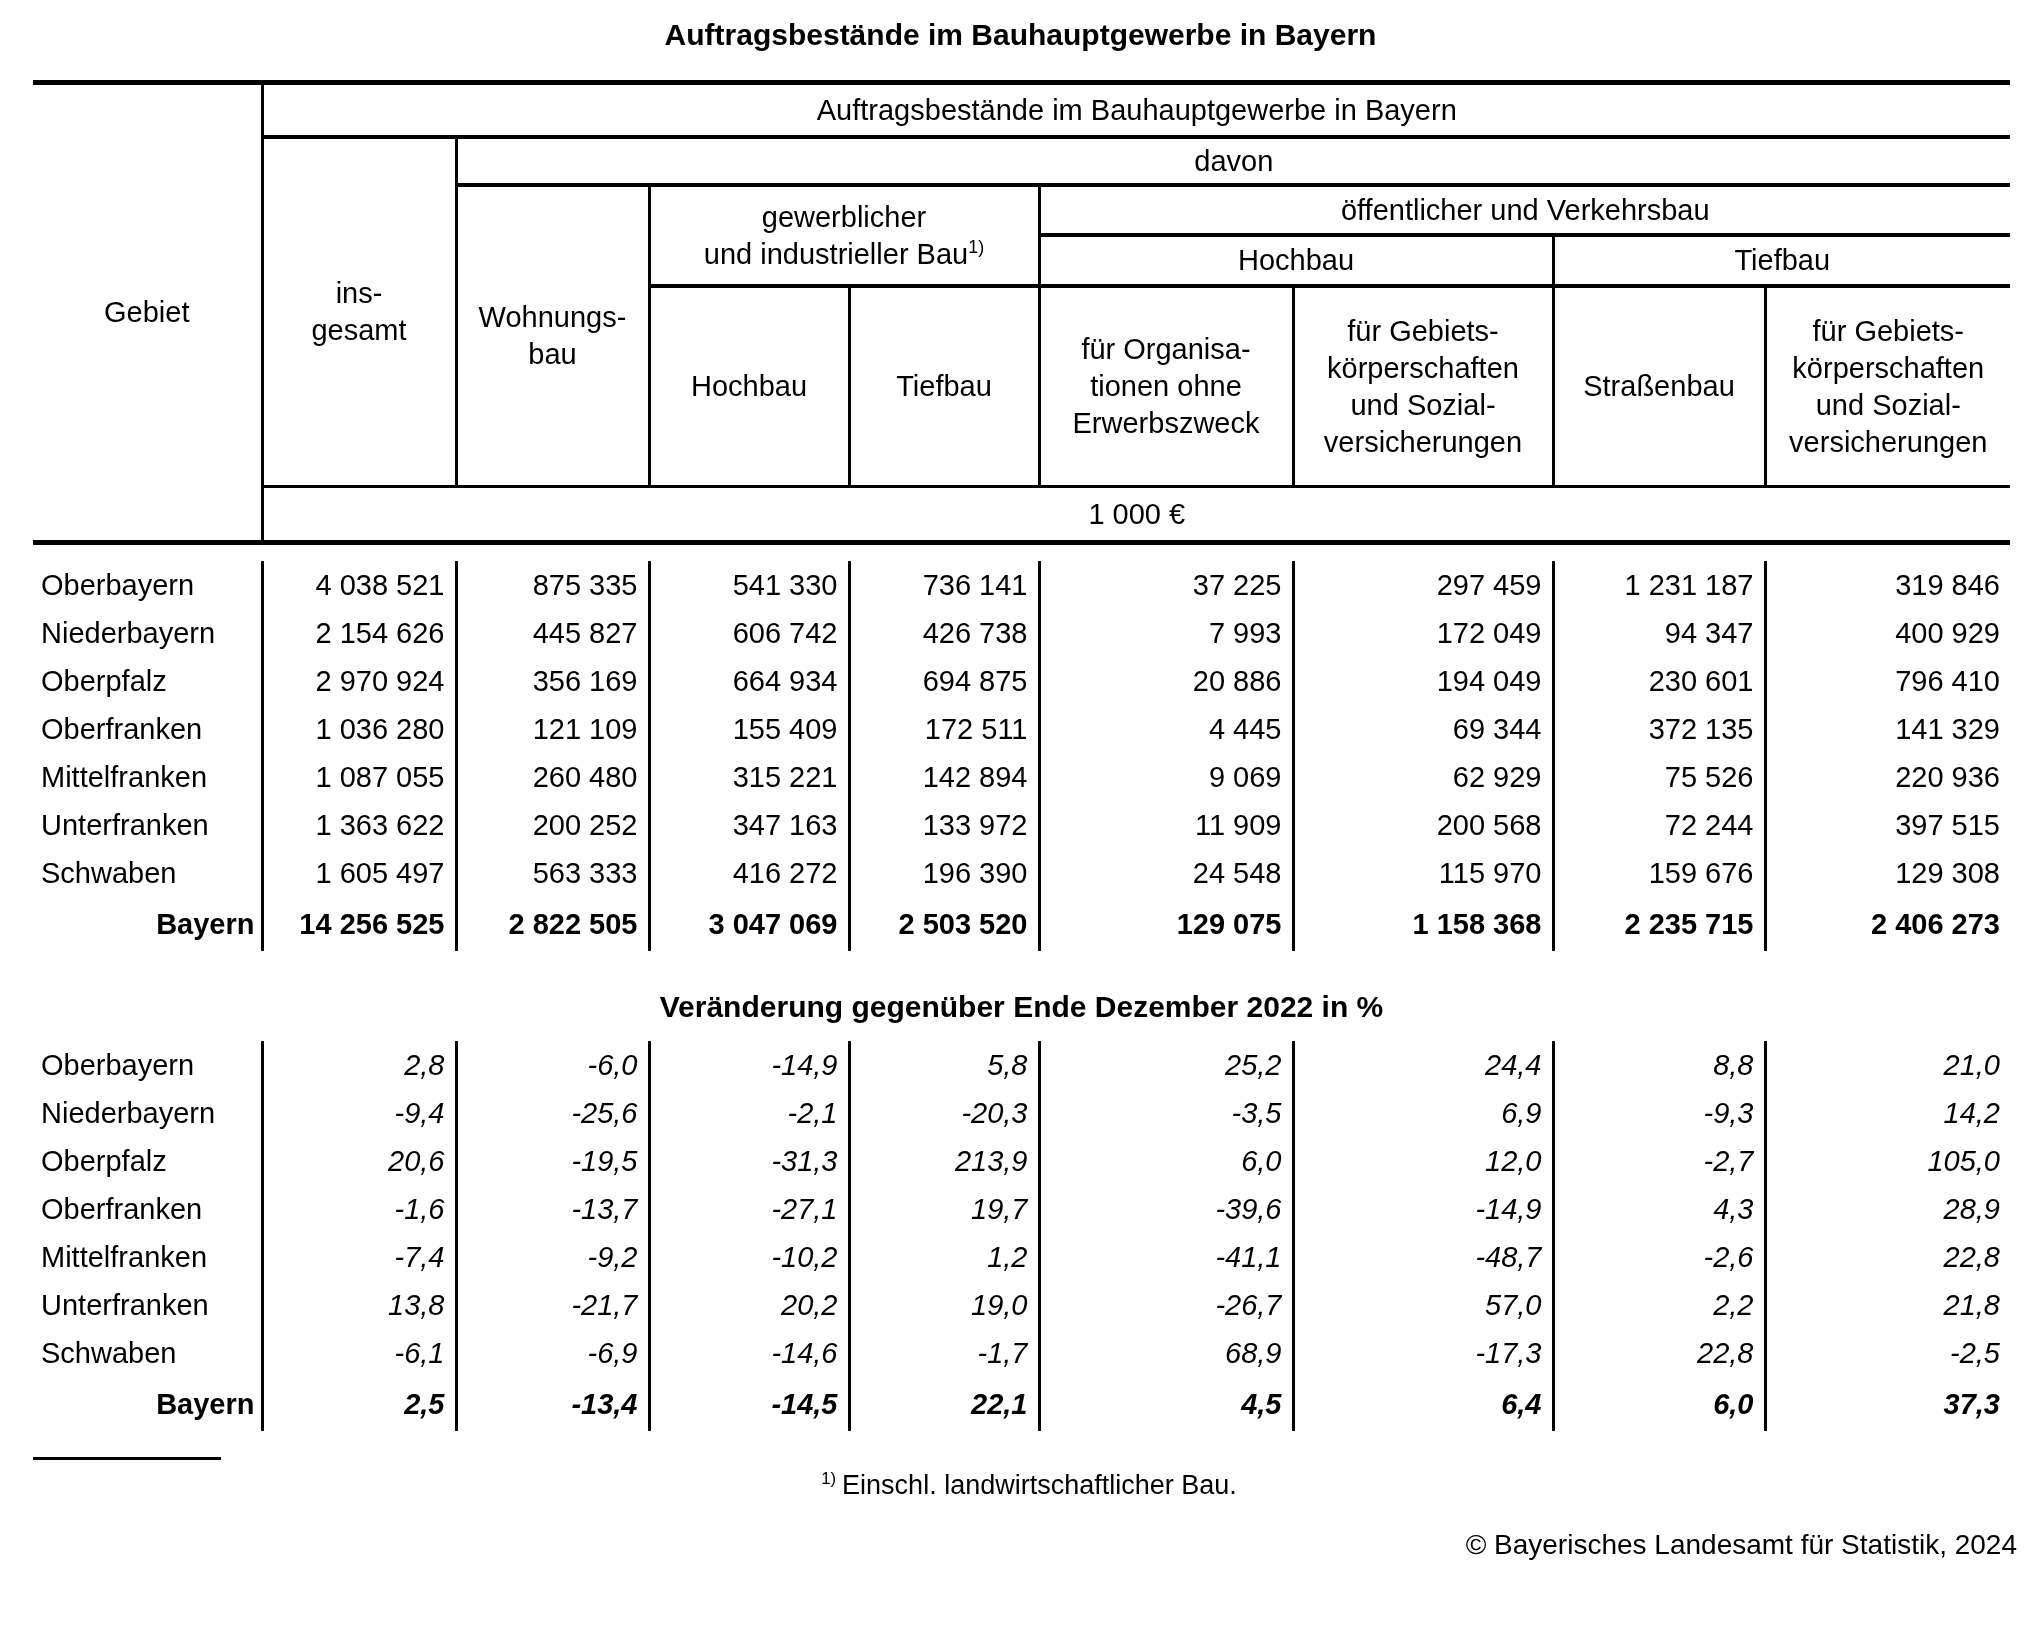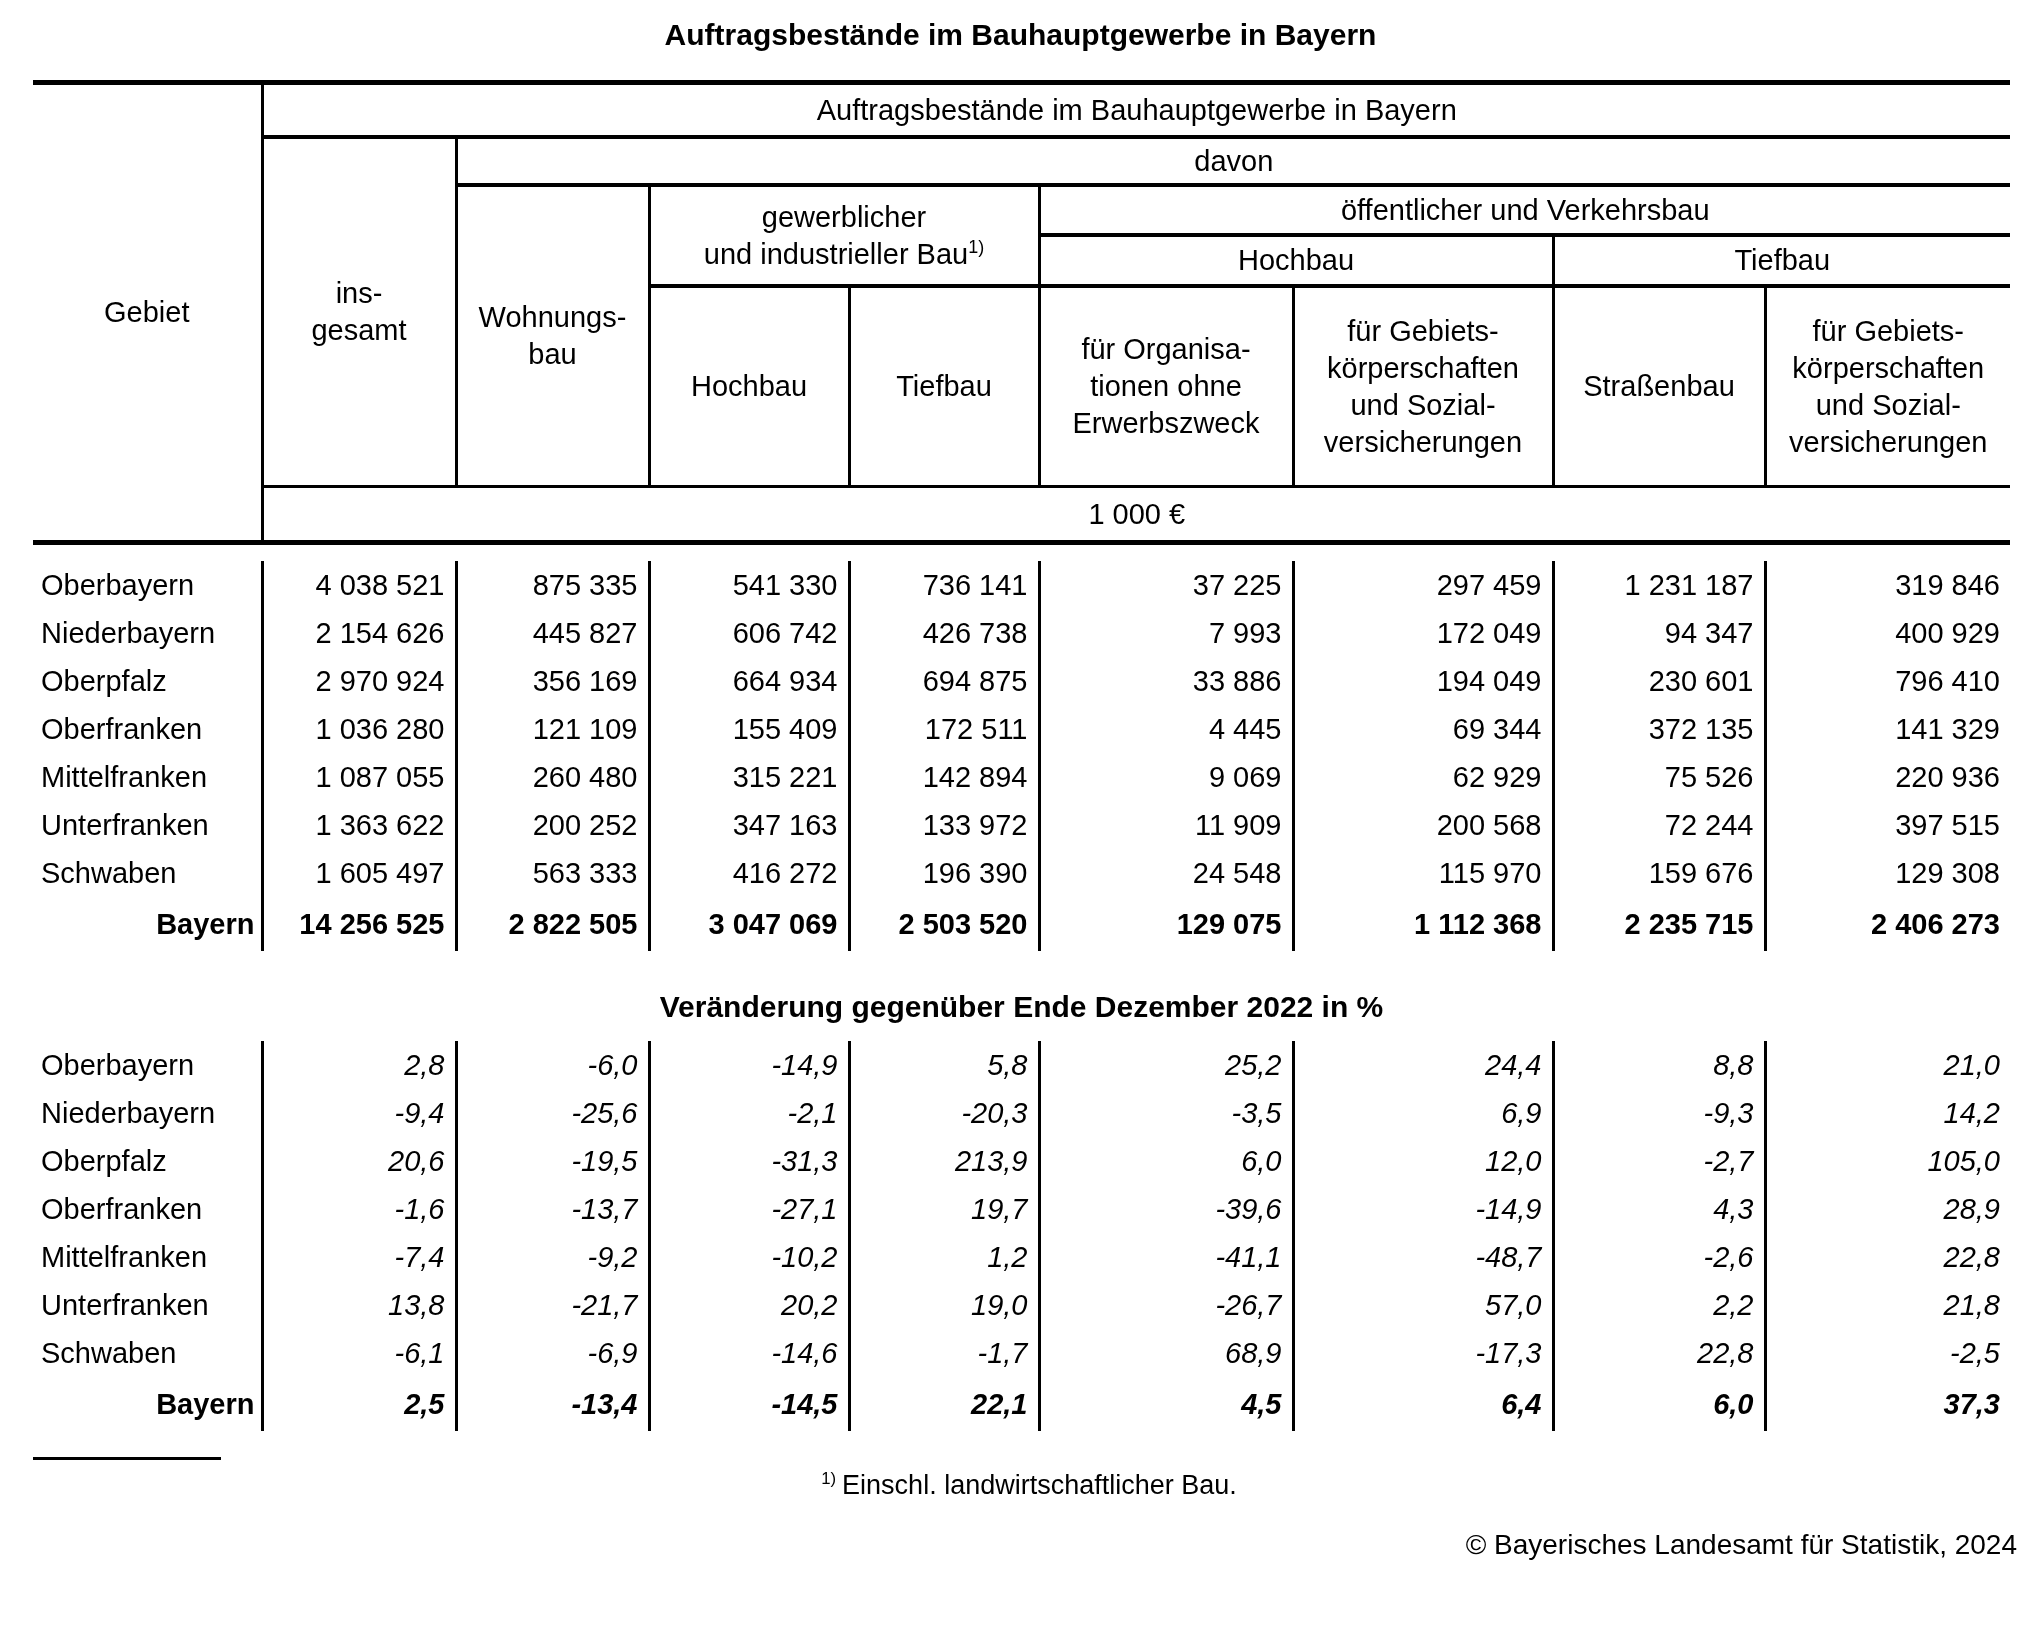--- a/index.html
+++ b/index.html
@@ -190,21 +190,21 @@
           <td class="num vr">172 049</td>
           <td class="num vr">94 347</td>
           <td class="num">400 929</td>
         </tr>
         <tr>
           <td class="region vr">Oberpfalz</td>
           <td class="num vr">2 970 924</td>
           <td class="num vr">356 169</td>
           <td class="num vr">664 934</td>
           <td class="num vr">694 875</td>
-          <td class="num vr">33 886</td>
+          <td class="num vr">20 886</td>
           <td class="num vr">194 049</td>
           <td class="num vr">230 601</td>
           <td class="num">796 410</td>
         </tr>
         <tr>
           <td class="region vr">Oberfranken</td>
           <td class="num vr">1 036 280</td>
           <td class="num vr">121 109</td>
           <td class="num vr">155 409</td>
           <td class="num vr">172 511</td>
@@ -246,21 +246,21 @@
           <td class="num vr">159 676</td>
           <td class="num">129 308</td>
         </tr>
         <tr class="total">
           <td class="region vr">Bayern</td>
           <td class="num vr">14 256 525</td>
           <td class="num vr">2 822 505</td>
           <td class="num vr">3 047 069</td>
           <td class="num vr">2 503 520</td>
           <td class="num vr">129 075</td>
-          <td class="num vr">1 112 368</td>
+          <td class="num vr">1 158 368</td>
           <td class="num vr">2 235 715</td>
           <td class="num">2 406 273</td>
         </tr>
       </tbody>
   </table>
 
   <div class="section-heading" style="margin-top:38px;">Veränderung gegenüber Ende Dezember 2022 in %</div>
 
   <table class="grid data">
     <colgroup>

